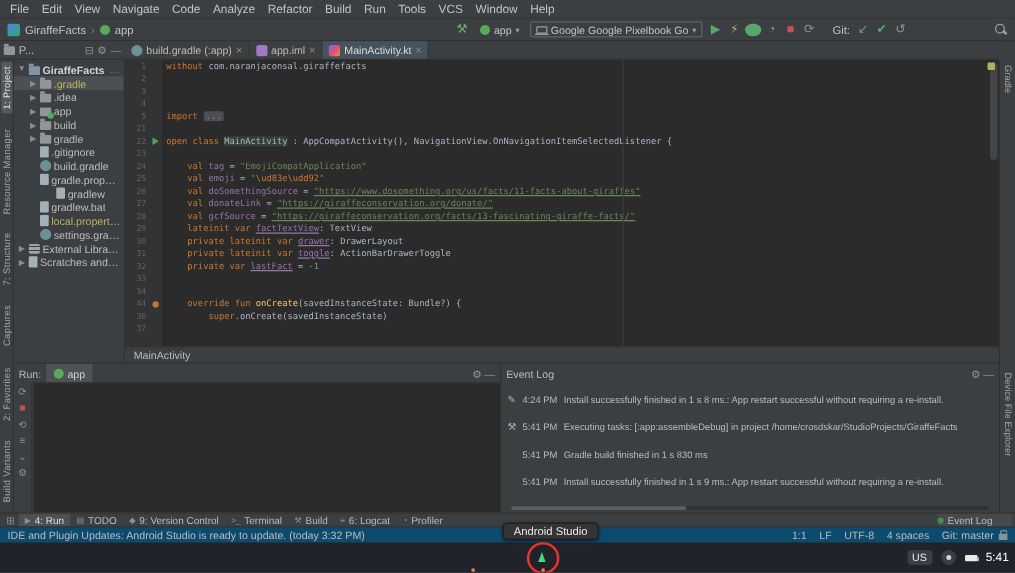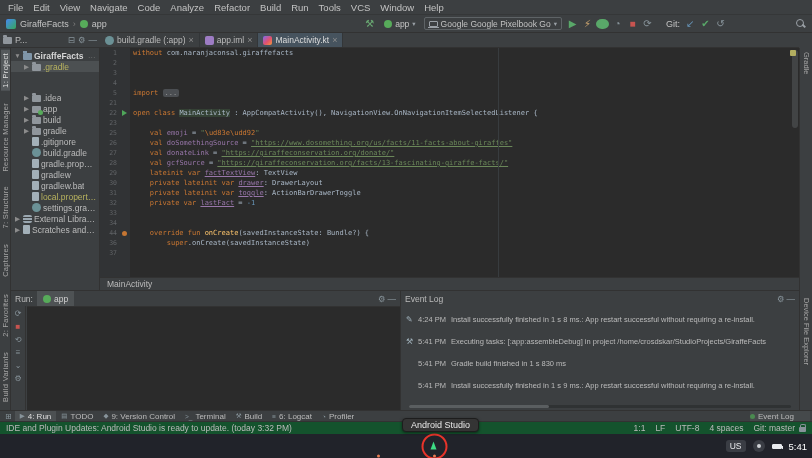--- a/index.html
+++ b/index.html
@@ -104,21 +104,21 @@
 .hsb::after{content:'';position:absolute;left:0;width:140px;height:100%;background:#5a5e60;border-radius:2px}
 
 #twbar{position:absolute;left:0;right:0;top:410px;height:11px;background:#3c3f41;border-top:1px solid #323232;display:flex;align-items:center;padding:0 2px;font-size:8px;z-index:3}
 .tws{color:#87939a;font-size:8px;padding:0 3px}
 .twb{display:flex;align-items:center;gap:3px;padding:0 5px;height:100%;color:#bbb;white-space:nowrap}
 .twb.active{background:#4c5052;color:#dedede}
 .twi{font-size:6.5px;color:#87939a}
 #twright{margin-left:auto;display:flex;align-items:center;gap:3px;padding-right:16px;height:100%;background:#45494b}
 .dot{width:5px;height:5px;border-radius:50%;background:#4a8a50}
 
-#statusbar{position:absolute;left:0;right:0;top:421px;height:13px;background:#14532d;border-top:1px solid #323232;display:flex;align-items:center;padding:0 6px;font-size:8.5px;z-index:3}
+#statusbar{position:absolute;left:0;right:0;top:421px;height:13px;background:#0c4a6e;border-top:1px solid #323232;display:flex;align-items:center;padding:0 6px;font-size:8.5px;z-index:3}
 #segments{margin-left:auto;display:flex;gap:10px;align-items:center;margin-right:4px}
 .seg{color:#bbb;white-space:nowrap}
 .lock{width:7px;height:5px;background:#87939a;border-radius:1px;position:relative;margin-top:2px}
 .lock::before{content:'';position:absolute;left:1px;top:-3px;width:4px;height:3px;border:1px solid #87939a;border-bottom:none;border-radius:2px 2px 0 0}
 
 #taskbar{position:absolute;left:0;right:0;top:434px;height:24px;background:#21232a;z-index:10}
 #dock{position:absolute;left:50%;top:50%;transform:translate(-50%,-50%);display:flex;gap:11px;align-items:center}
 .app{position:relative;width:17px;height:17px}
 .app.running::after{content:'';position:absolute;left:50%;transform:translateX(-50%);bottom:-3px;width:3px;height:3px;border-radius:50%;background:#e77e54}
 .chrome{width:17px;height:17px;border-radius:50%;background:conic-gradient(from -60deg,#ea4335 0 33%,#fbbc05 0 66%,#34a853 0 100%);position:relative}
@@ -244,21 +244,21 @@
         <span class="arr">▼</span>
         <span class="fico ico-project"></span>
         <span class="tlab">GiraffeFacts</span>
         <span class="tsuf">&nbsp;~/StudioProjects/Gi</span>
       </div>
       <div class="trow excluded sel" style="padding-left: 12px;">
         <span class="arr">▶</span>
         <span class="fico ico-folder"></span>
         <span class="tlab">.gradle</span>
       </div>
-      <div class="trow" style="padding-left: 12px; margin-top: 20px;">
+      <div class="trow" style="padding-left: 12px;">
         <span class="arr">▶</span>
         <span class="fico ico-folder"></span>
         <span class="tlab">.idea</span>
       </div>
       <div class="trow" style="padding-left: 12px;">
         <span class="arr">▶</span>
         <span class="fico ico-module"></span>
         <span class="tlab">app</span>
       </div>
       <div class="trow" style="padding-left: 12px;">
@@ -279,21 +279,21 @@
       <div class="trow" style="padding-left: 12px;">
         <span class="arr">&nbsp;</span>
         <span class="fico ico-gradle"></span>
         <span class="tlab">build.gradle</span>
       </div>
       <div class="trow" style="padding-left: 12px;">
         <span class="arr">&nbsp;</span>
         <span class="fico ico-file"></span>
         <span class="tlab">gradle.properties</span>
       </div>
-      <div class="trow" style="padding-left: 12px;">
+      <div class="trow" style="padding-left: 12px; justify-content: center;">
         <span class="arr">&nbsp;</span>
         <span class="fico ico-file"></span>
         <span class="tlab">gradlew</span>
       </div>
       <div class="trow" style="padding-left: 12px;">
         <span class="arr">&nbsp;</span>
         <span class="fico ico-file"></span>
         <span class="tlab">gradlew.bat</span>
       </div>
       <div class="trow excluded" style="padding-left: 12px;">
@@ -322,20 +322,21 @@
 <div id="editor">
   <div id="code">
       <div class="cl"><span class="g">1</span><span class="gi"></span><span class="ct"><span class="k">without</span><span class="w"> com.naranjaconsal.giraffefacts</span></span></div>
       <div class="cl"><span class="g">2</span><span class="gi"></span><span class="ct"></span></div>
       <div class="cl"><span class="g">3</span><span class="gi"></span><span class="ct"></span></div>
       <div class="cl"><span class="g">4</span><span class="gi"></span><span class="ct"></span></div>
       <div class="cl"><span class="g">5</span><span class="gi"></span><span class="ct"><span class="k">import</span><span class="w"> </span><span class="fold">...</span></span></div>
       <div class="cl"><span class="g">21</span><span class="gi"></span><span class="ct"></span></div>
       <div class="cl"><span class="g">22</span><span class="gi gi-run"></span><span class="ct"><span class="k">open class</span><span class="w"> </span><span class="hl">MainActivity</span><span class="w"> : AppCompatActivity(), NavigationView.OnNavigationItemSelectedListener {</span></span></div>
       <div class="cl"><span class="g">23</span><span class="gi"></span><span class="ct"></span></div>
+      <div class="cl"><span class="g">24</span><span class="gi"></span><span class="ct"><span class="w">    </span><span class="k">val</span><span class="w"> </span><span class="p">tag</span><span class="w"> = </span><span class="s">"EmojiCompatApplication"</span></span></div>
       <div class="cl"><span class="g">25</span><span class="gi"></span><span class="ct"><span class="w">    </span><span class="k">val</span><span class="w"> </span><span class="p">emoji</span><span class="w"> = </span><span class="s">"</span><span class="esc">\ud83e\udd92</span><span class="s">"</span></span></div>
       <div class="cl"><span class="g">26</span><span class="gi"></span><span class="ct"><span class="w">    </span><span class="k">val</span><span class="w"> </span><span class="p">doSomethingSource</span><span class="w"> = </span><span class="su">"https://www.dosomething.org/us/facts/11-facts-about-giraffes"</span></span></div>
       <div class="cl"><span class="g">27</span><span class="gi"></span><span class="ct"><span class="w">    </span><span class="k">val</span><span class="w"> </span><span class="p">donateLink</span><span class="w"> = </span><span class="su">"https://giraffeconservation.org/donate/"</span></span></div>
       <div class="cl"><span class="g">28</span><span class="gi"></span><span class="ct"><span class="w">    </span><span class="k">val</span><span class="w"> </span><span class="p">gcfSource</span><span class="w"> = </span><span class="su">"https://giraffeconservation.org/facts/13-fascinating-giraffe-facts/"</span></span></div>
       <div class="cl"><span class="g">29</span><span class="gi"></span><span class="ct"><span class="w">    </span><span class="k">lateinit var</span><span class="w"> </span><span class="pu">factTextView</span><span class="w">: TextView</span></span></div>
       <div class="cl"><span class="g">30</span><span class="gi"></span><span class="ct"><span class="w">    </span><span class="k">private lateinit var</span><span class="w"> </span><span class="pu">drawer</span><span class="w">: DrawerLayout</span></span></div>
       <div class="cl"><span class="g">31</span><span class="gi"></span><span class="ct"><span class="w">    </span><span class="k">private lateinit var</span><span class="w"> </span><span class="pu">toggle</span><span class="w">: ActionBarDrawerToggle</span></span></div>
       <div class="cl"><span class="g">32</span><span class="gi"></span><span class="ct"><span class="w">    </span><span class="k">private var</span><span class="w"> </span><span class="pu">lastFact</span><span class="w"> = </span><span class="n">-1</span></span></div>
       <div class="cl"><span class="g">33</span><span class="gi"></span><span class="ct"></span></div>
       <div class="cl"><span class="g">34</span><span class="gi"></span><span class="ct"></span></div>

